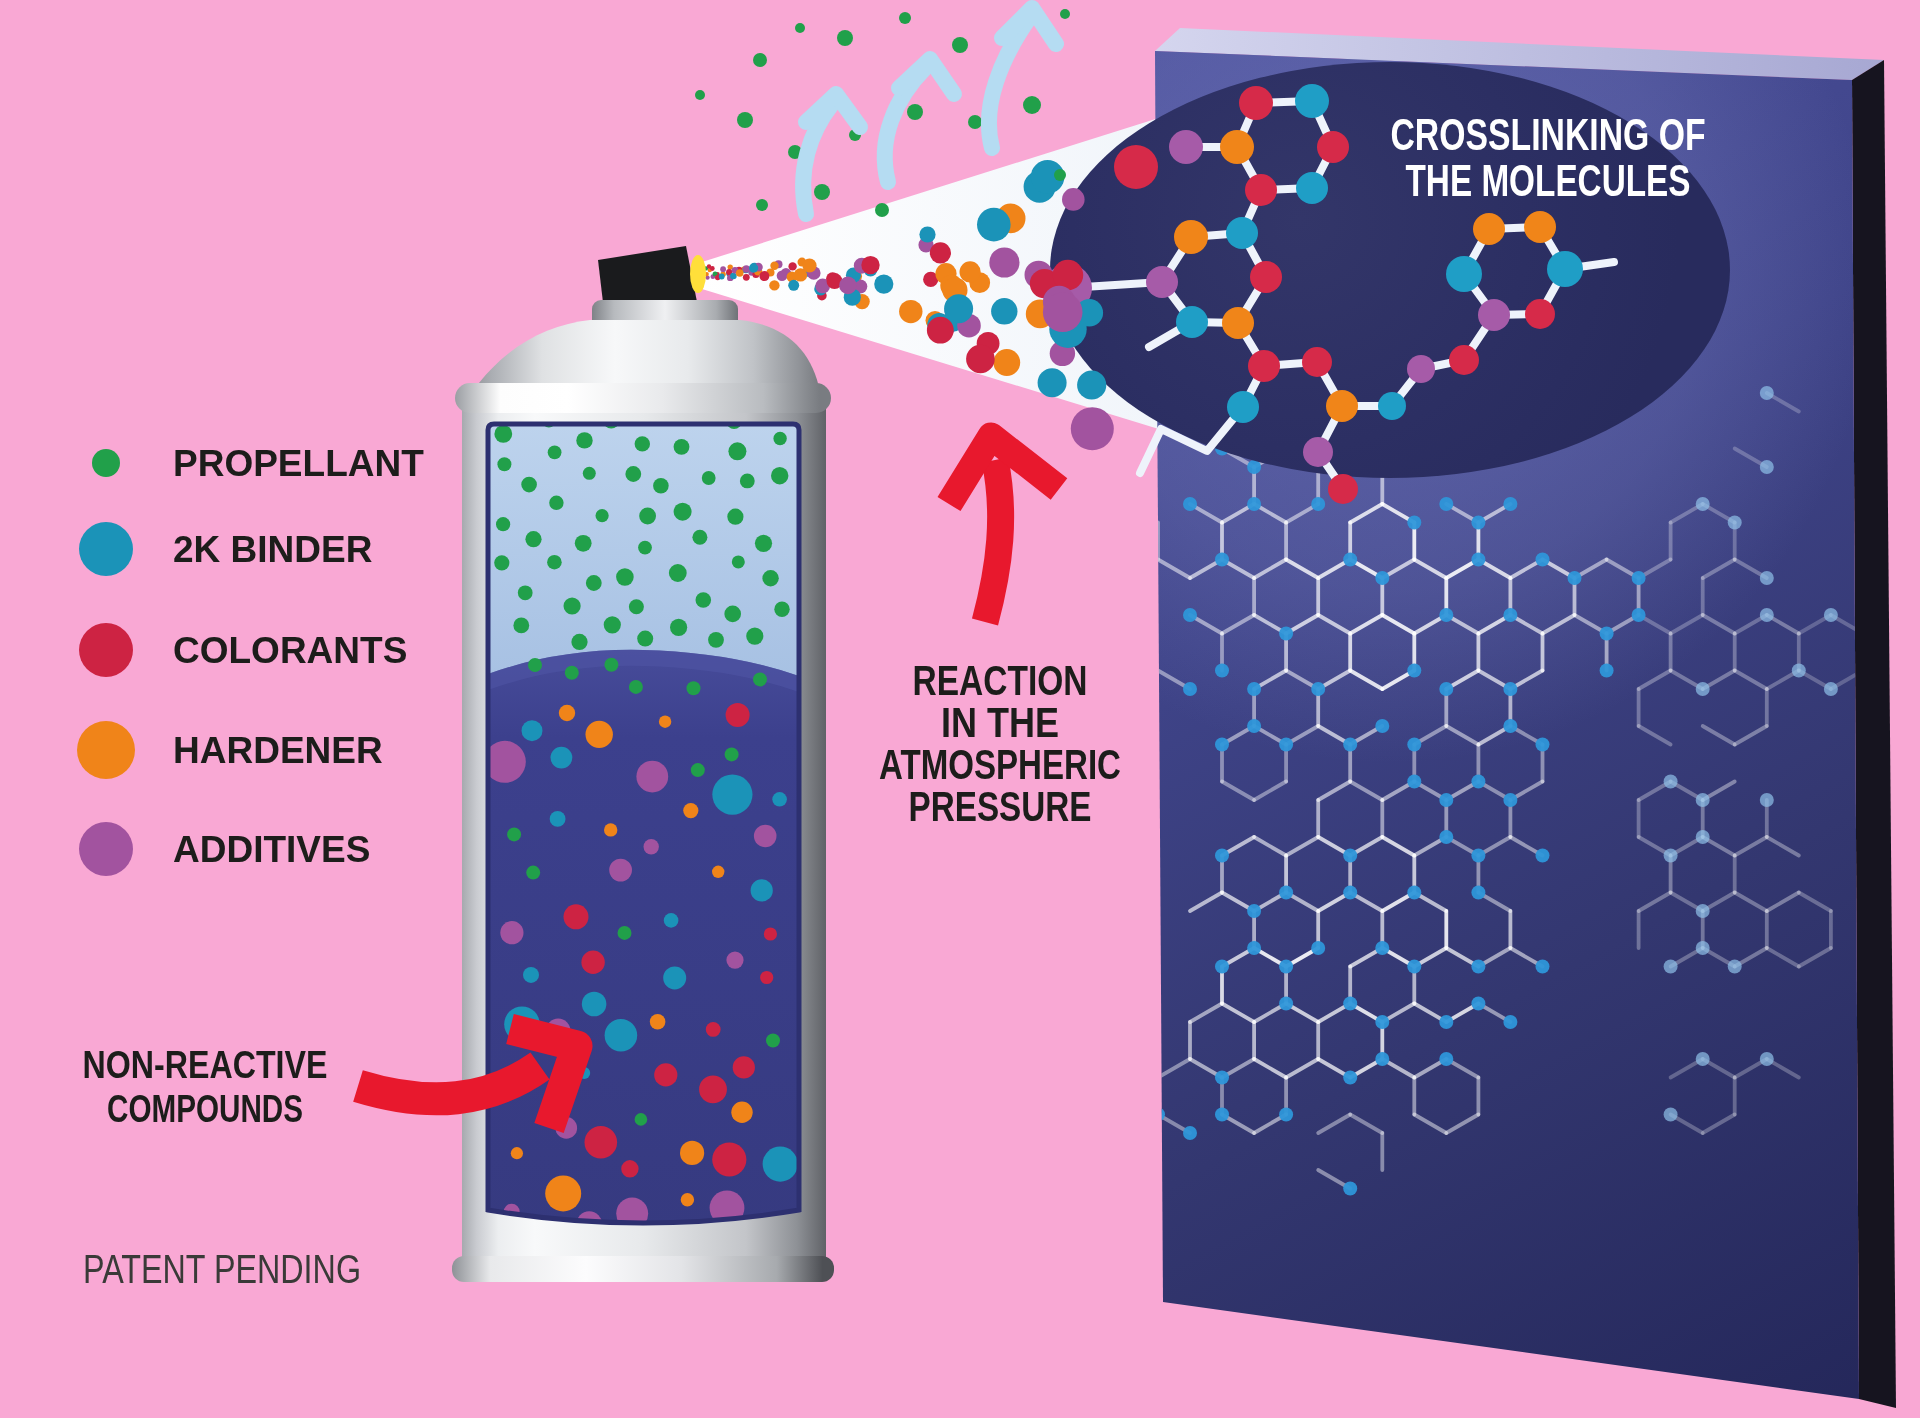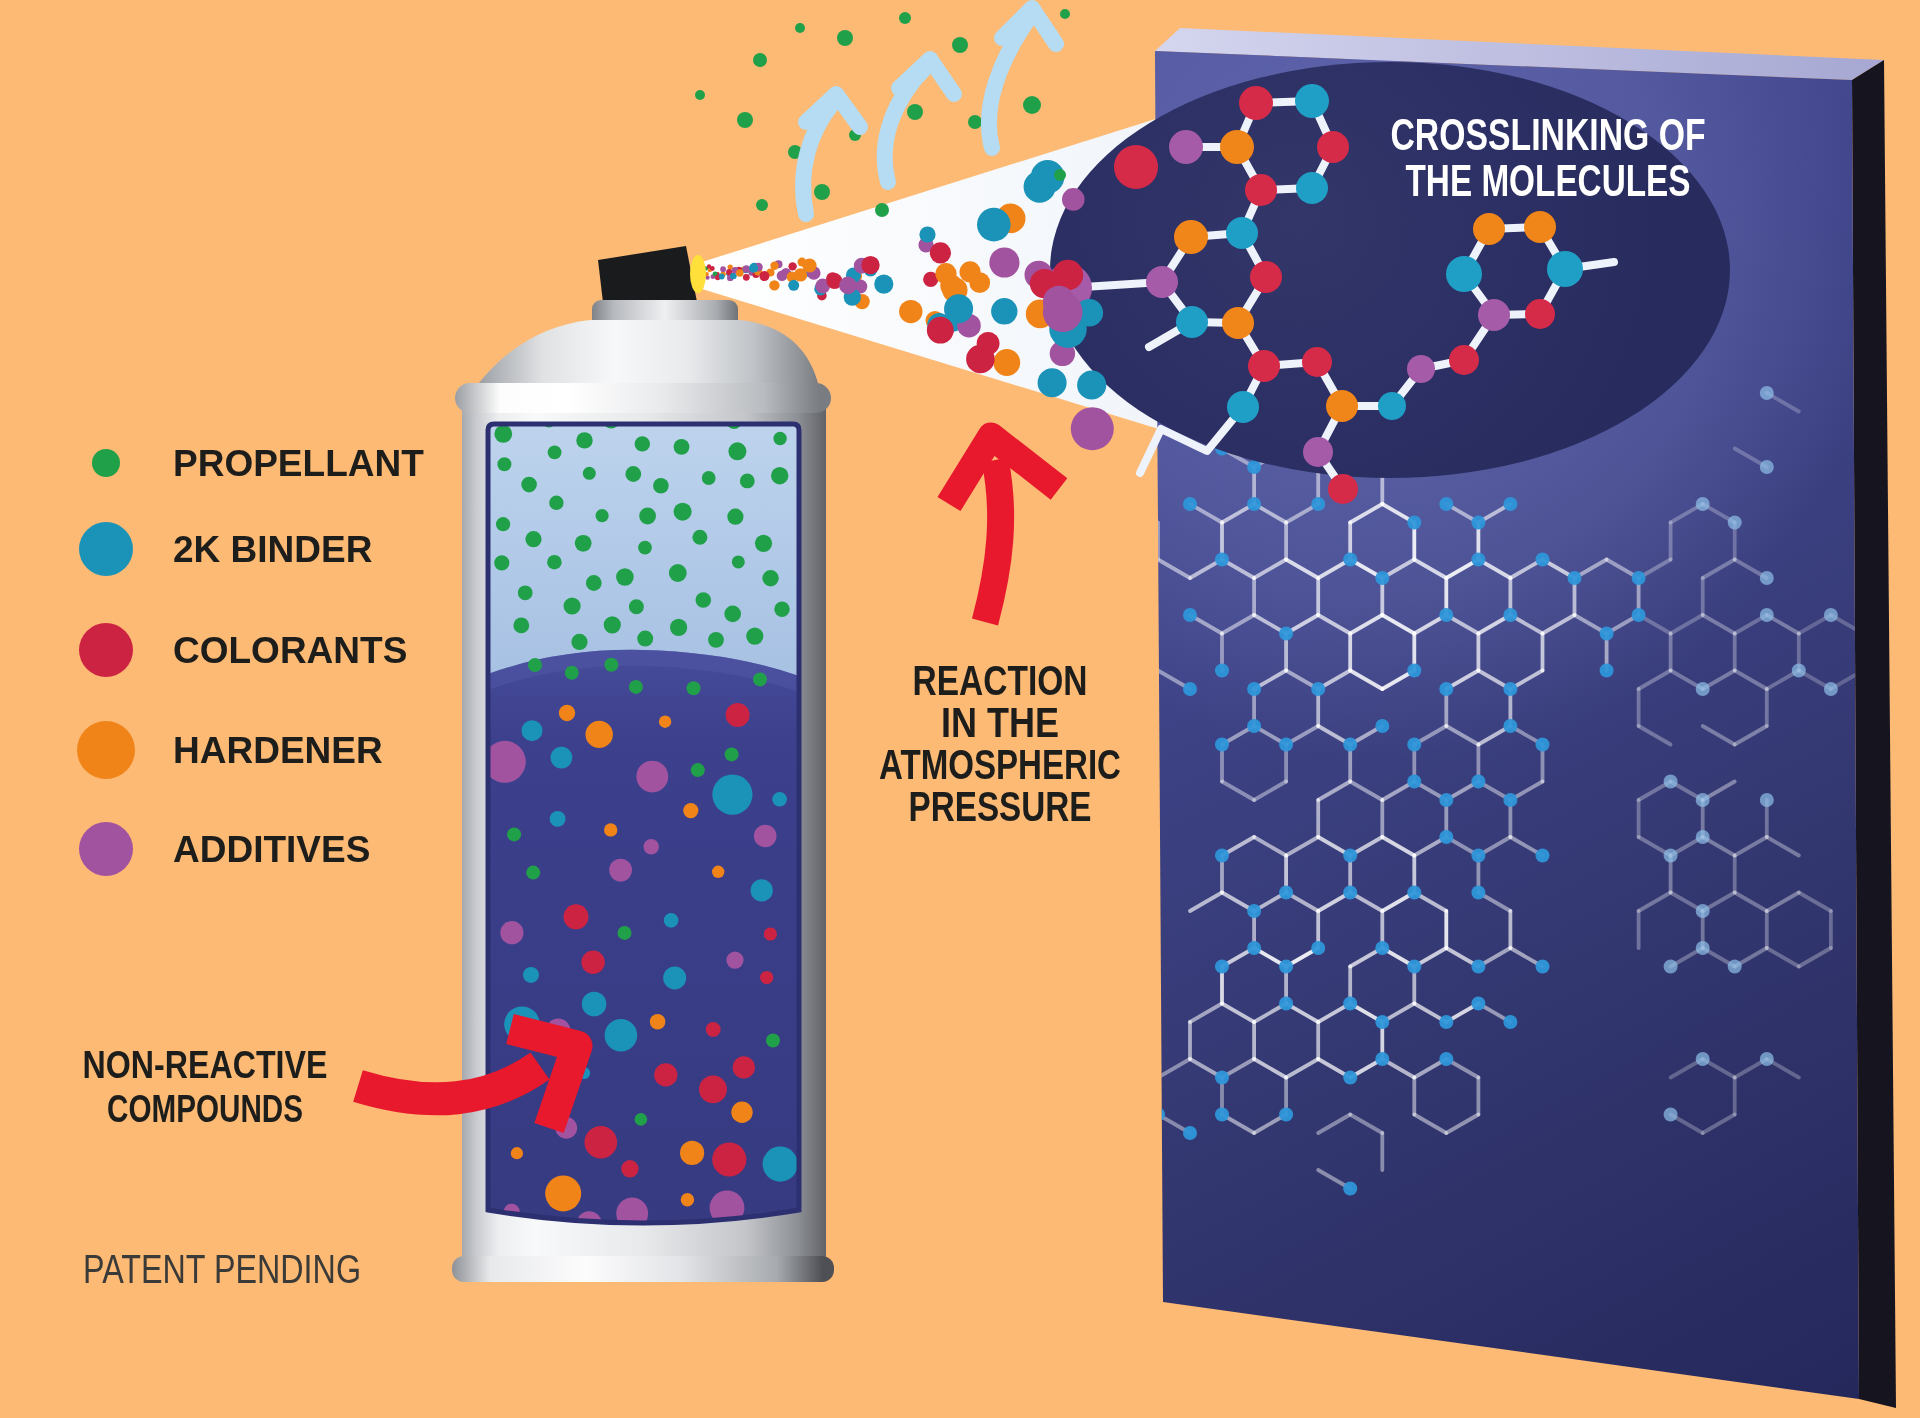--- a/index.html
+++ b/index.html
@@ -1,16 +1,16 @@
 <!DOCTYPE html>
 <html><head>
 <meta charset="utf-8">
 <style>
   html,body{margin:0;padding:0;background:#fff;}
-  #stage{position:relative;width:1920px;height:1418px;background:#fdba74;overflow:hidden;}
+  #stage{position:relative;width:1920px;height:1418px;background:#f9a8d4;overflow:hidden;}
   svg{position:absolute;left:0;top:0;}
   text{font-family:"Liberation Sans",sans-serif;}
 </style>
 </head>
 <body>
 
 <div id="stage">
 <svg id="art" width="1920" height="1418" viewBox="0 0 1920 1418" xmlns="http://www.w3.org/2000/svg">
 <defs>
   <linearGradient id="gWedge" x1="700" y1="270" x2="1390" y2="270" gradientUnits="userSpaceOnUse">

